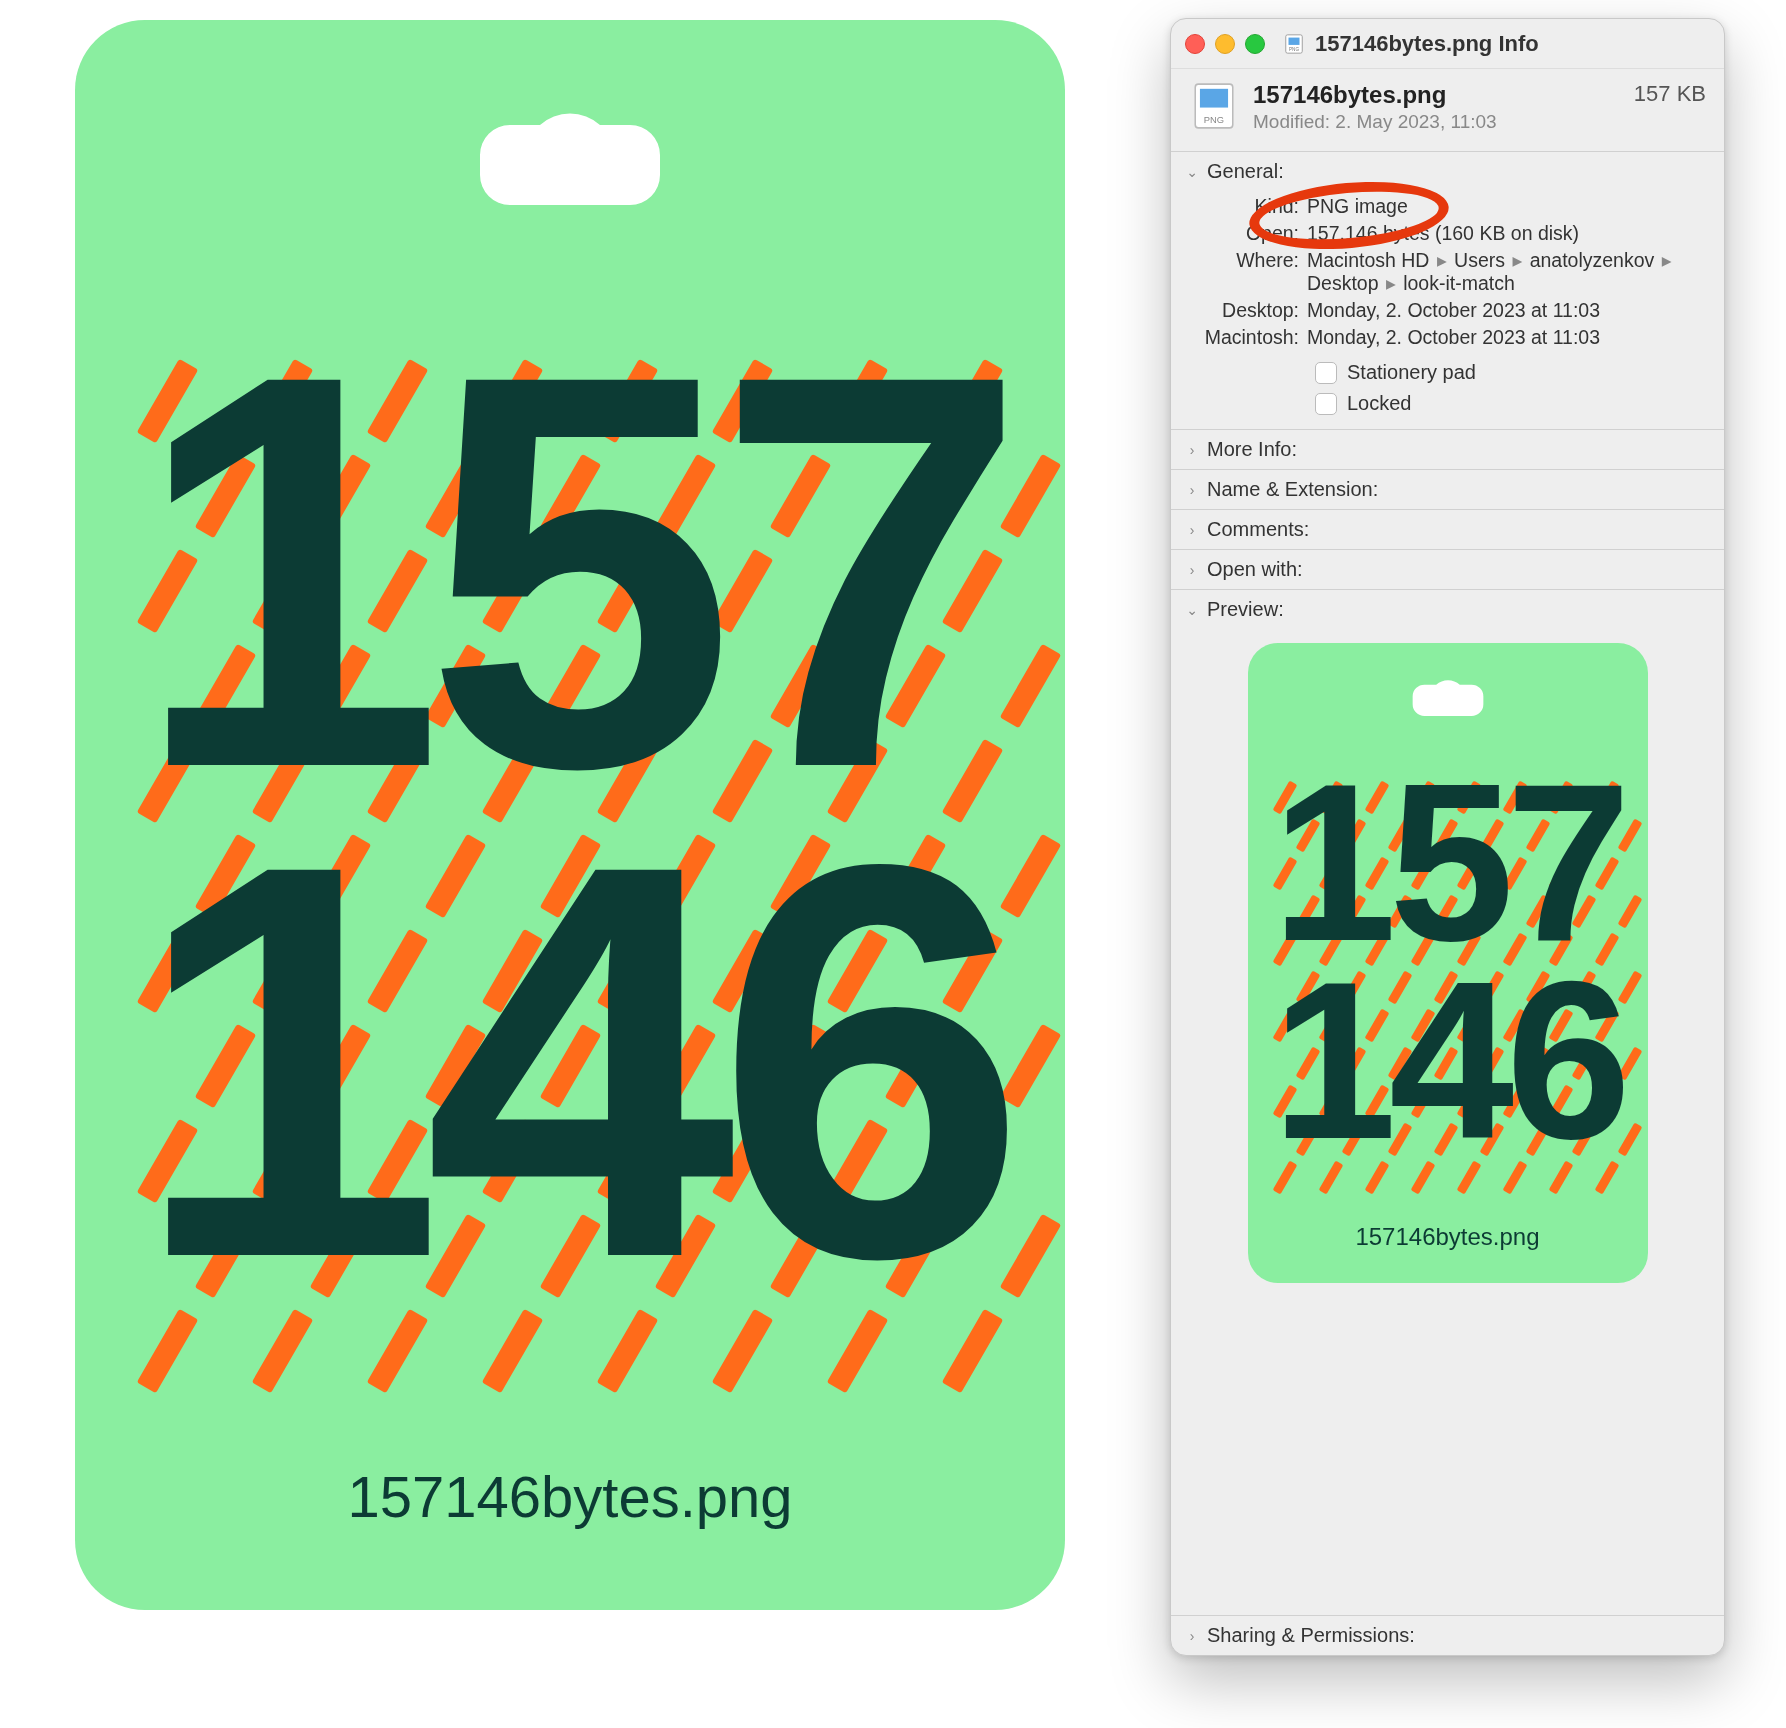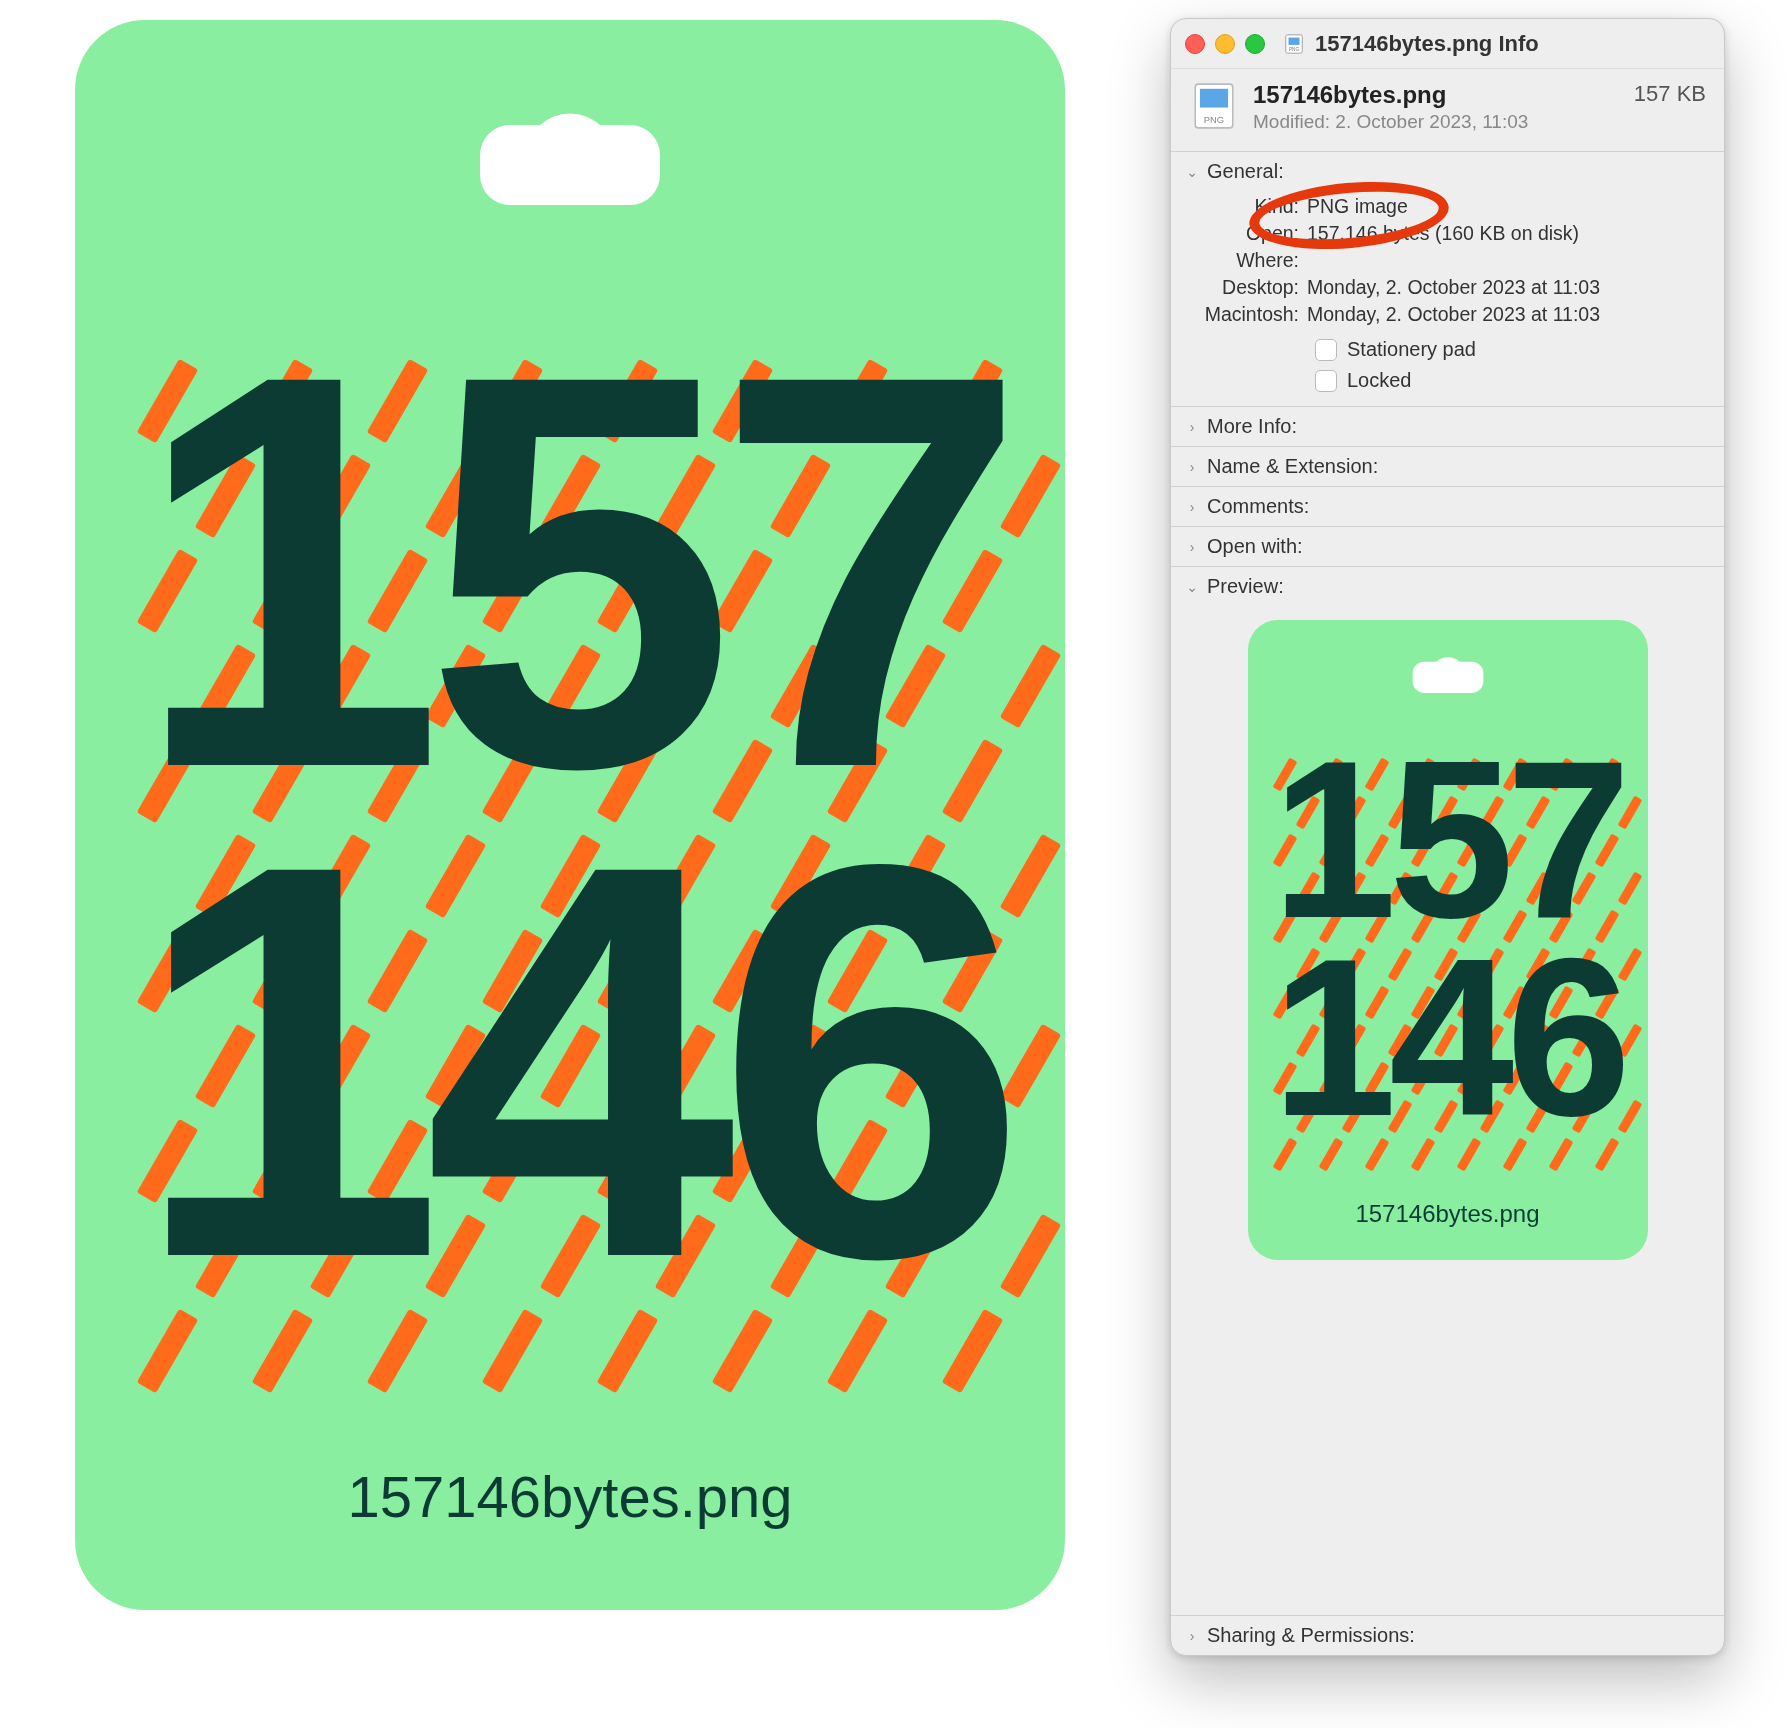--- a/index.html
+++ b/index.html
@@ -325,21 +325,21 @@
   <div class="header-block">
     <div class="file-thumb">
       <svg viewBox="0 0 32 32">
           <rect x="4" y="2" width="24" height="28" rx="2" fill="#fff" stroke="#bbb"></rect>
           <rect x="7" y="5" width="18" height="12" fill="#5aa6e6"></rect>
           <text x="16" y="27" font-size="6" text-anchor="middle" fill="#888">PNG</text>
         </svg>
     </div>
     <div class="file-meta">
       <div class="file-name">157146bytes.png</div>
-      <div class="file-mod">Modified: 2. October 2023, 11:03</div>
+      <div class="file-mod">Modified: 2. May 2023, 11:03</div>
     </div>
     <div class="file-size">157 KB</div>
   </div>
 
 
   <div class="sections-wrap">
 
     <div class="section">
       <div class="section-header">
         <span class="disclosure">⌄</span>
@@ -350,20 +350,21 @@
         <div class="kv-row">
           <div class="kv-label">Kind:</div>
           <div class="kv-value">PNG image</div>
         </div>
         <div class="kv-row">
           <div class="kv-label">Open:</div>
           <div class="kv-value">157.146 bytes (160 KB on disk)</div>
         </div>
         <div class="kv-row">
           <div class="kv-label">Where:</div>
+          <div class="kv-value" id="where-value"><span>Macintosh HD</span><span class="sep"> ▸ </span><span>Users</span><span class="sep"> ▸ </span><span>anatolyzenkov</span><span class="sep"> ▸ </span><span>Desktop</span><span class="sep"> ▸ </span><span>look-it-match</span></div>
         </div>
         <div class="kv-row">
           <div class="kv-label">Desktop:</div>
           <div class="kv-value">Monday, 2. October 2023 at 11:03</div>
         </div>
         <div class="kv-row">
           <div class="kv-label">Macintosh:</div>
           <div class="kv-value">Monday, 2. October 2023 at 11:03</div>
         </div>
         <div class="checkbox-row">

